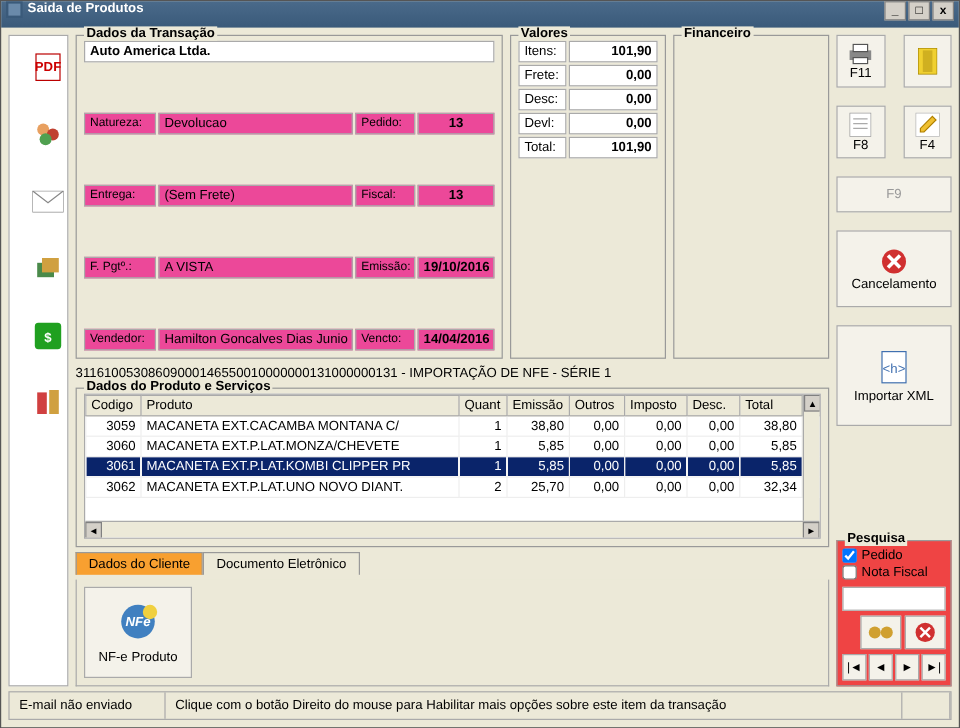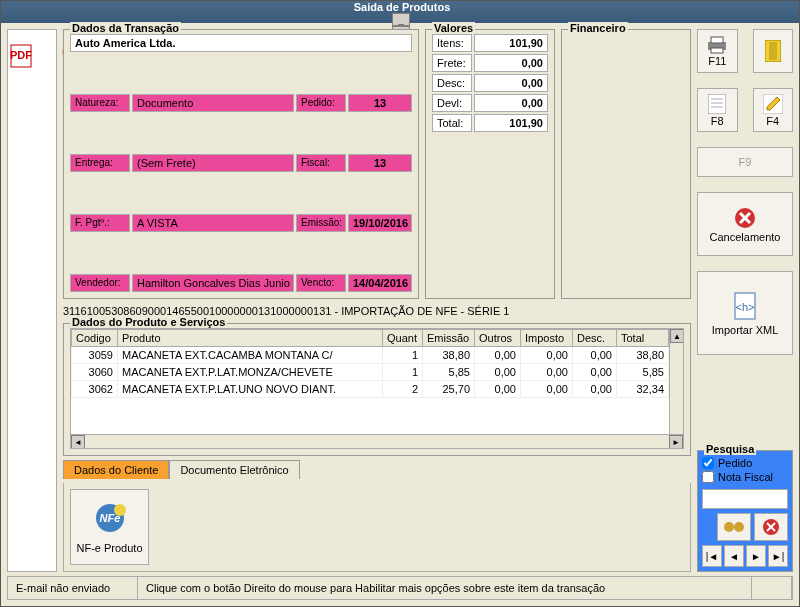--- a/index.html
+++ b/index.html
@@ -1,23 +1,23 @@
 <!DOCTYPE html>
 <html><head>
 <meta charset="utf-8">
 <style>
 * { box-sizing: border-box; margin: 0; padding: 0; font-family: Tahoma, Arial, sans-serif; font-size: 11px; }
 body { background: #fff; width: 800px; height: 607px; overflow: hidden; }
 .window { width: 800px; height: 607px; background: #ece9d8; border: 1px solid #555; display: flex; flex-direction: column; }
-.titlebar { background: linear-gradient(#4a6a8a,#3a5a7a); color: #fff; height: 22px; display: flex; align-items: center; padding: 0 4px; font-weight: bold; flex-direction: column; }
+.titlebar { background: linear-gradient(#4a6a8a,#3a5a7a); color: #fff; height: 22px; display: flex; padding: 0 4px; font-weight: bold; }
 .titlebar .title { flex: 1; padding-left: 4px; }
 .titlebar .wbtn { width: 18px; height: 16px; background: #d4d0c8; border: 1px solid #808080; color: #000; display: inline-flex; align-items: center; justify-content: center; margin-left: 2px; cursor: pointer; font-weight: bold; font-size: 10px; }
 .body { flex: 1; display: flex; flex-direction: column; padding: 6px; gap: 4px; }
 .main-row { flex: 1; display: flex; gap: 6px; }
-.left-toolbar { width: 50px; background: #fff; border: 1px solid #aaa; display: flex; align-items: flex-start; padding: 10px 0; gap: 24px; }
+.left-toolbar { width: 50px; background: #fff; border: 1px solid #aaa; display: flex; flex-direction: column; align-items: flex-end; padding: 10px 0; gap: 24px; }
 .left-toolbar .tbtn { width: 32px; height: 32px; display: flex; align-items: center; justify-content: center; cursor: pointer; }
 .center { flex: 1; display: flex; flex-direction: column; gap: 4px; }
 .top-panels { display: flex; gap: 6px; }
 .fieldset { border: 1px solid #999; padding: 4px 6px 6px 6px; position: relative; background: #ece9d8; }
 .fieldset .legend { position: absolute; top: -8px; left: 6px; background: #ece9d8; font-weight: bold; padding: 0 2px; }
 .trans { flex: 1; }
 .trans .company { background: #fff; border: 1px solid #aaa; padding: 2px 4px; font-weight: bold; margin-bottom: 2px; }
 .trans-grid { display: grid; grid-template-columns: 60px 1fr 50px 64px; gap: 2px; }
 .trans-grid div { background: #ec4899; border: 1px solid #aaa; padding: 2px 4px; overflow: hidden; white-space: nowrap; margin-top: 40px; }
 .trans-grid .lbl { font-size: 10px; }
@@ -36,28 +36,28 @@
 .prod-table td { border: 1px solid #eee; padding: 2px 4px; overflow: hidden; white-space: nowrap; }
 .prod-table .num { text-align: right; }
 .prod-table tr.sel td { background: #0a246a; color: #fff; }
 .scroll-v { position: absolute; right: 0; top: 0; bottom: 14px; width: 14px; background: #ece9d8; border-left: 1px solid #aaa; }
 .scroll-v .sbtn, .scroll-h .sbtn { width: 14px; height: 14px; background: #d4d0c8; border: 1px solid #808080; display: flex; align-items: center; justify-content: center; font-size: 8px; }
 .scroll-h { position: absolute; left: 0; right: 0; bottom: 0; height: 14px; background: #ece9d8; border-top: 1px solid #aaa; display: flex; justify-content: space-between; }
 .tabs { display: flex; }
 .tab { padding: 3px 10px; border: 1px solid #999; background: #ece9d8; cursor: pointer; border-bottom: none; }
 .tab.active { background: #f8a030; color: #000; }
 .bottom-btns { display: flex; gap: 10px; padding: 6px; }
-.big-btn { width: 79px; height: 76px; border: 1px solid #aaa; background: #f4f2ea; display: flex; flex-direction: column; align-items: center; justify-content: center; gap: 6px; cursor: pointer; }
+.big-btn { width: 90px; height: 76px; border: 1px solid #aaa; background: #f4f2ea; display: flex; flex-direction: column; align-items: center; justify-content: center; gap: 6px; cursor: pointer; }
 .right-panel { width: 96px; display: flex; flex-direction: column; gap: 6px; }
 .right-grid { display: grid; grid-template-columns: 1fr 1fr; gap: 15px; }
 .rbtn { height: 44px; border: 1px solid #aaa; background: #f4f2ea; display: flex; flex-direction: column; align-items: center; justify-content: center; gap: 1px; cursor: pointer; font-size: 10px; }
 .rbtn.wide { grid-column: span 2; height: 64px; }
 .rbtn.tall { grid-column: span 2; height: 84px; }
 .rbtn.disabled { color: #999; }
-.pesquisa-box { border: 1px solid #999; padding: 6px 4px 4px 4px; position: relative; background: #3b82f6; }
+.pesquisa-box { border: 1px solid #999; padding: 6px 4px 4px 4px; position: relative; background: #ef4444; }
 .pesquisa-box .legend { position: absolute; top: -8px; left: 6px; background: #ece9d8; font-weight: bold; padding: 0 2px; }
 .chk { display: flex; align-items: center; gap: 4px; margin-bottom: 2px; }
 .chk input { width: 12px; height: 12px; }
 .search-input { width: 100%; height: 20px; margin-top: 4px; border: 1px solid #aaa; padding: 2px; }
 .small-btn-row { display: flex; gap: 3px; margin-top: 4px; justify-content: flex-end; }
 .small-btn { width: 34px; height: 28px; border: 1px solid #aaa; background: #f4f2ea; display: flex; align-items: center; justify-content: center; cursor: pointer; }
 .nav-row { display: flex; gap: 2px; margin-top: 4px; }
 .nav-btn { flex: 1; height: 22px; border: 1px solid #aaa; background: #f4f2ea; display: flex; align-items: center; justify-content: center; cursor: pointer; font-size: 10px; }
 .statusbar { height: 24px; border: 1px solid #aaa; background: #ece9d8; display: flex; align-items: center; }
 .statusbar .scell { border-right: 1px solid #aaa; padding: 0 8px; height: 100%; display: flex; align-items: center; }
@@ -122,21 +122,21 @@
           </div>
       </div>
 
       <div class="center">
         <div class="top-panels">
           <div class="fieldset trans">
             <span class="legend">Dados da Transação</span>
             <div class="company">Auto America Ltda.</div>
             <div class="trans-grid">
               <div class="lbl">Natureza:</div>
-              <div>Documento</div>
+              <div>Devolucao</div>
               <div class="lbl">Pedido:</div>
               <div class="rnum">13</div>
 
               <div class="lbl">Entrega:</div>
               <div>(Sem Frete)</div>
               <div class="lbl">Fiscal:</div>
               <div class="rnum">13</div>
 
               <div class="lbl">F. Pgtº.:</div>
               <div>A VISTA</div>
@@ -225,20 +225,31 @@
                     <td class="num">3060</td>
                     <td>MACANETA EXT.P.LAT.MONZA/CHEVETE</td>
                     <td class="num">1</td>
                     <td class="num">5,85</td>
                     <td class="num">0,00</td>
                     <td class="num">0,00</td>
                     <td class="num">0,00</td>
                     <td class="num">5,85</td>
                     <td></td>
                   </tr>
+                  <tr class="sel">
+                    <td class="num">3061</td>
+                    <td>MACANETA EXT.P.LAT.KOMBI CLIPPER PR</td>
+                    <td class="num">1</td>
+                    <td class="num">5,85</td>
+                    <td class="num">0,00</td>
+                    <td class="num">0,00</td>
+                    <td class="num">0,00</td>
+                    <td class="num">5,85</td>
+                    <td></td>
+                  </tr>
                   <tr>
                     <td class="num">3062</td>
                     <td>MACANETA EXT.P.LAT.UNO NOVO DIANT.</td>
                     <td class="num">2</td>
                     <td class="num">25,70</td>
                     <td class="num">0,00</td>
                     <td class="num">0,00</td>
                     <td class="num">0,00</td>
                     <td class="num">32,34</td>
                     <td></td>

